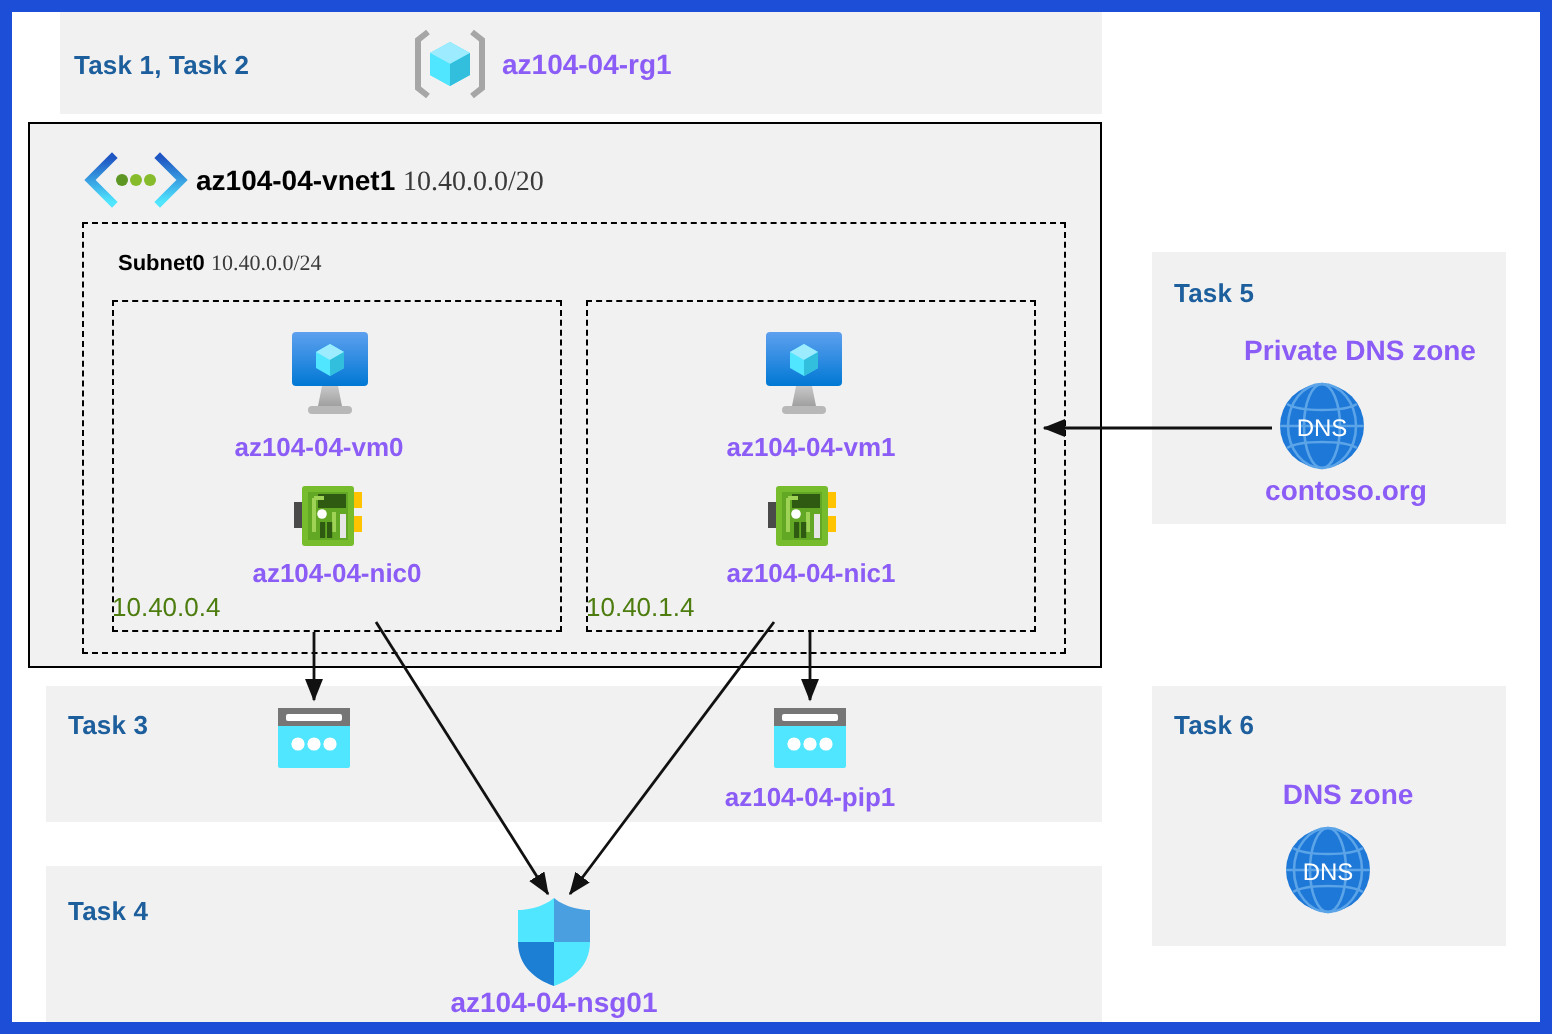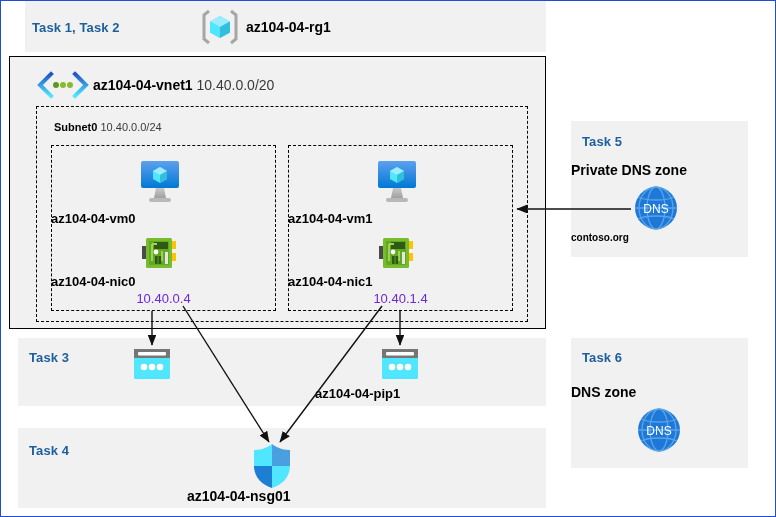--- a/index.html
+++ b/index.html
@@ -6,21 +6,21 @@
   body{
     font-family:"Liberation Sans", sans-serif;
     -webkit-font-smoothing:antialiased;
   }
   #canvas{
     position:relative;
     width:776px;height:517px;
     background:#ffffff;
     overflow:hidden;
     box-sizing:border-box;
-    border:1px solid #1d4ed8;
+    border:6px solid #1d4ed8;
   }
   .panel{position:absolute;background:#f1f1f1;box-sizing:border-box;}
   .task-label{
     position:absolute;
     color:#1d5e9c;
     font-weight:bold;
     font-size:13px;
     letter-spacing:0.1px;
     white-space:nowrap;
   }
@@ -31,36 +31,36 @@
     box-sizing:border-box;
   }
   .dashed{
     position:absolute;
     border:1.5px dashed #000000;
     box-sizing:border-box;
     background:transparent;
   }
   .lbl{position:absolute;white-space:nowrap;font-size:11px;color:#000;}
   .lbl b{font-weight:bold;}
-  .lbl .grey{font-weight:normal;color:#3a3a3a;}
+  .lbl .grey{font-weight:normal;color:#3a3a3a;font-family:Liberation Serif, serif;}
   .res-name{
     position:absolute;
     font-weight:bold;
     font-size:13px;
-    color:#000000;
+    color:#8b5cf6;
+    white-space:nowrap;
+    text-align:center;
+  }
+  .res-sub{
+    position:absolute;
+    font-weight:normal;
+    font-size:13px;
+    color:#4d7c0f;
     white-space:nowrap;
     text-align:left;
-  }
-  .res-sub{
-    position:absolute;
-    font-weight:normal;
-    font-size:13px;
-    color:#6d28d9;
-    white-space:nowrap;
-    text-align:center;
   }
   .icon{position:absolute;}
   svg{display:block;overflow:visible;}
   #wires{position:absolute;left:0;top:0;width:776px;height:517px;pointer-events:none;}
 </style>
 </head>
 <body>
 
 <div id="canvas">
 
@@ -240,21 +240,21 @@
       <g fill="none" stroke="#5ba4e8" stroke-width="1.3">
         <ellipse cx="23" cy="23" rx="9" ry="21"></ellipse>
         <ellipse cx="23" cy="23" rx="17" ry="21"></ellipse>
         <line x1="2" y1="23" x2="44" y2="23"></line>
         <path d="M5.5 12 C12 16 34 16 40.5 12"></path>
         <path d="M5.5 34 C12 30 34 30 40.5 34"></path>
       </g>
       <text x="23" y="28" font-family="'Liberation Sans', sans-serif" font-size="12" fill="#ffffff" text-anchor="middle">DNS</text>
     </svg>
   </div>
-  <div class="res-name" style="left:570px;top:231px;width:194px;font-size:10px;">contoso.org</div>
+  <div class="res-name" style="left:570px;top:231px;width:194px;font-size:14px;">contoso.org</div>
 
   <div class="panel" style="left:570px;top:337px;width:177px;height:130px;"></div>
   <div class="task-label" style="left:581px;top:349px;">Task 6</div>
   <div class="res-name" style="left:570px;top:383px;width:196px;font-size:14px;">DNS zone</div>
 
   <div class="icon" style="left:635px;top:406px;width:46px;height:46px;">
     <svg width="46" height="46" viewBox="0 0 46 46">
       <circle cx="23" cy="23" r="21" fill="#1e78d7"></circle>
       <g fill="none" stroke="#5ba4e8" stroke-width="1.3">
         <ellipse cx="23" cy="23" rx="9" ry="21"></ellipse>

